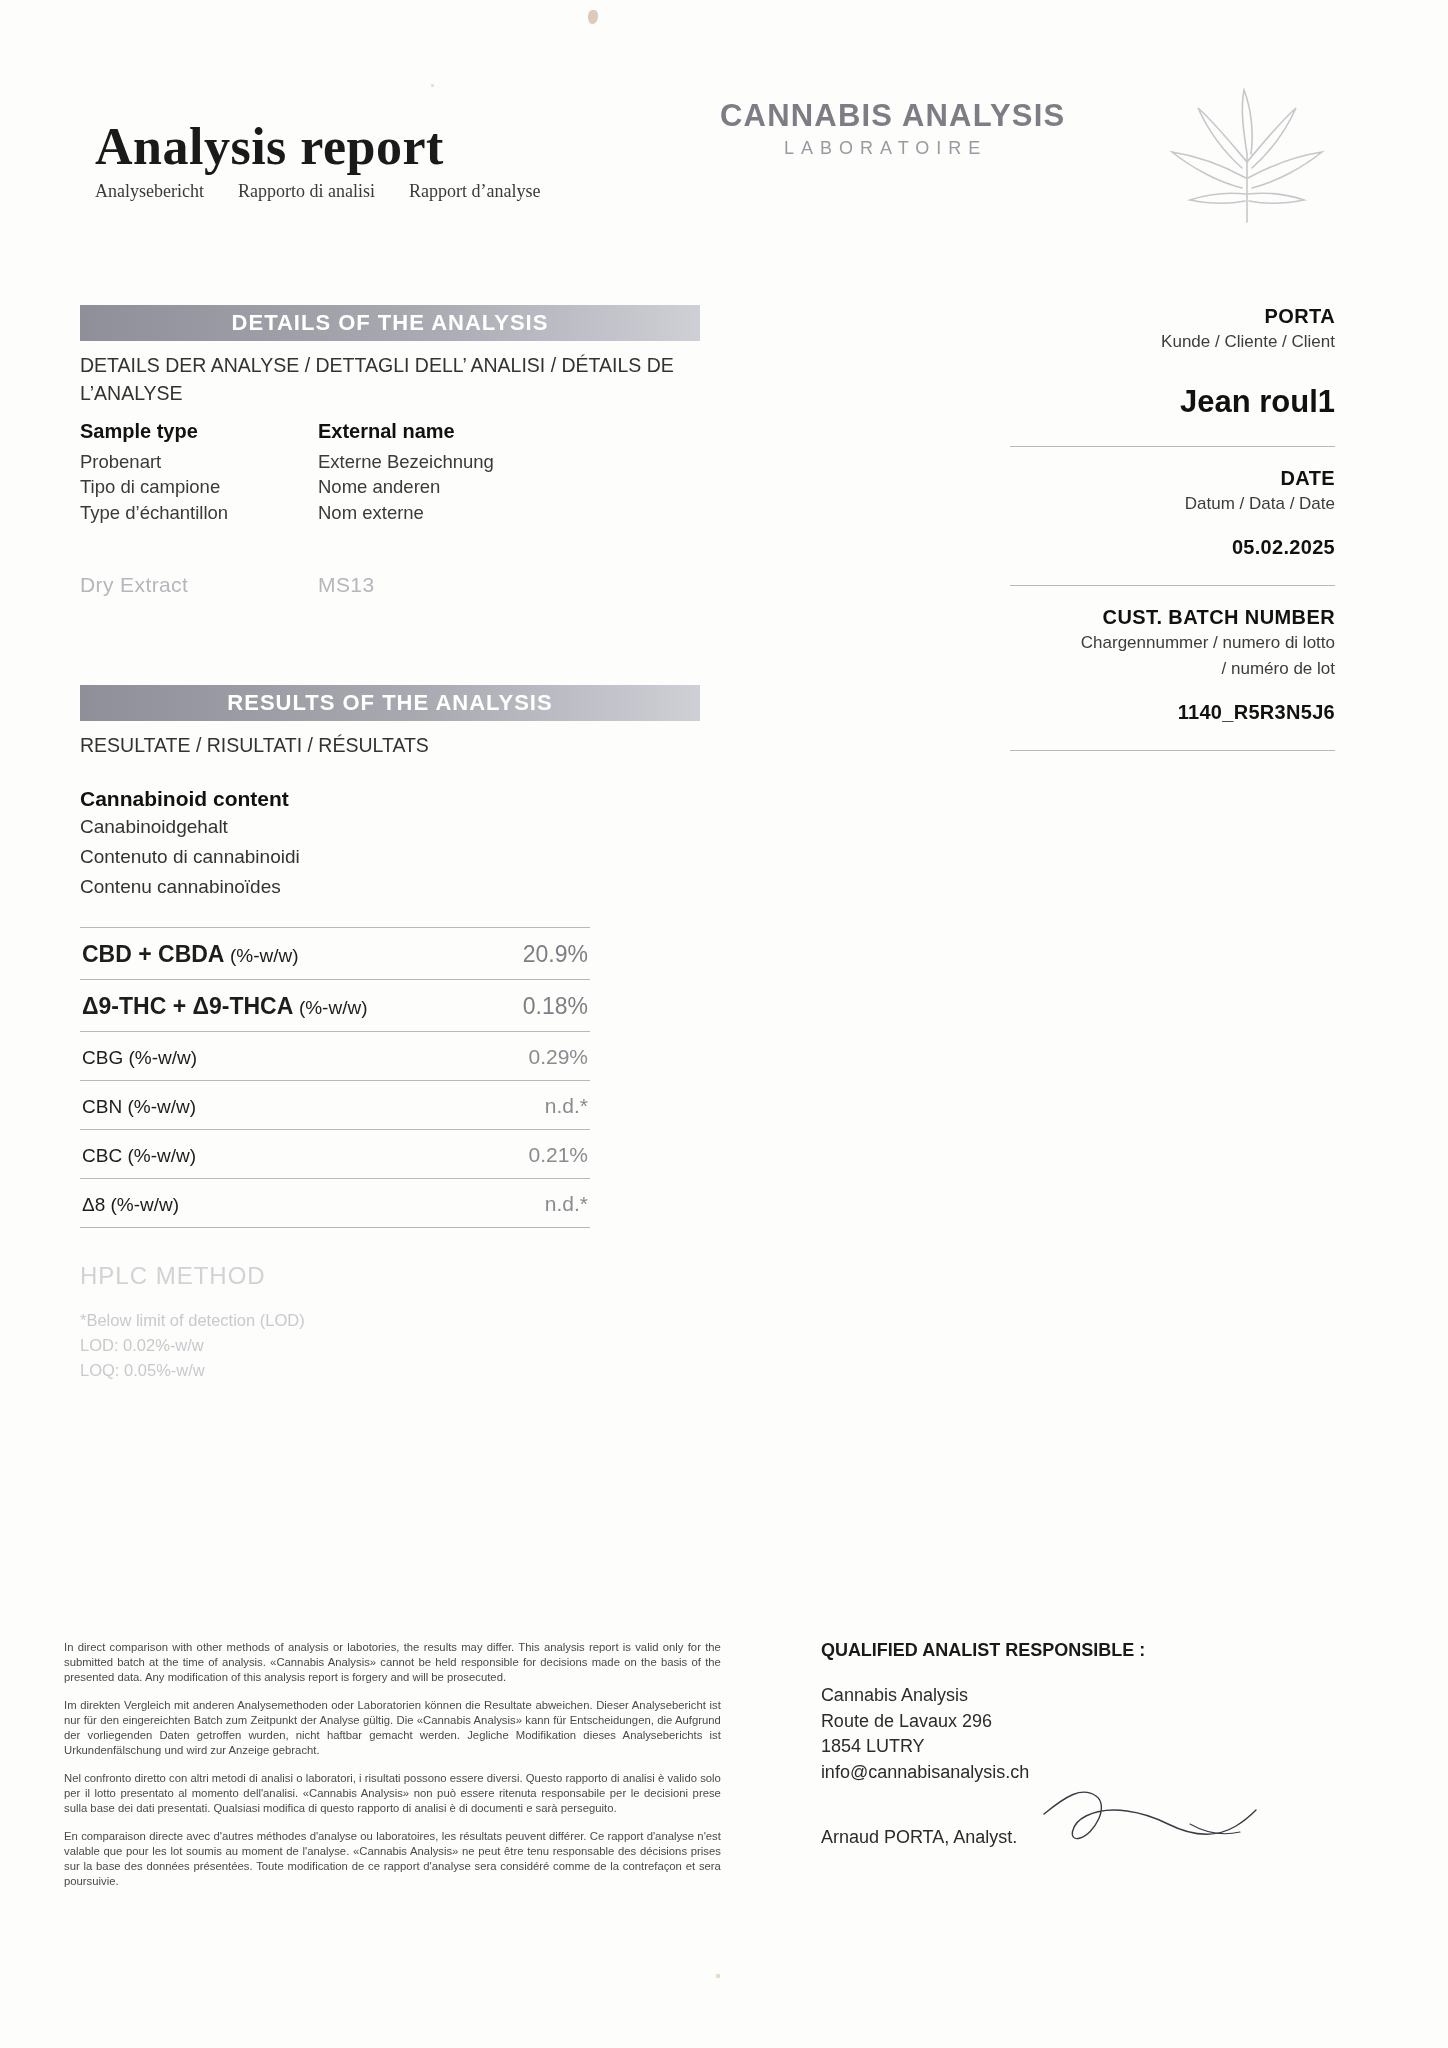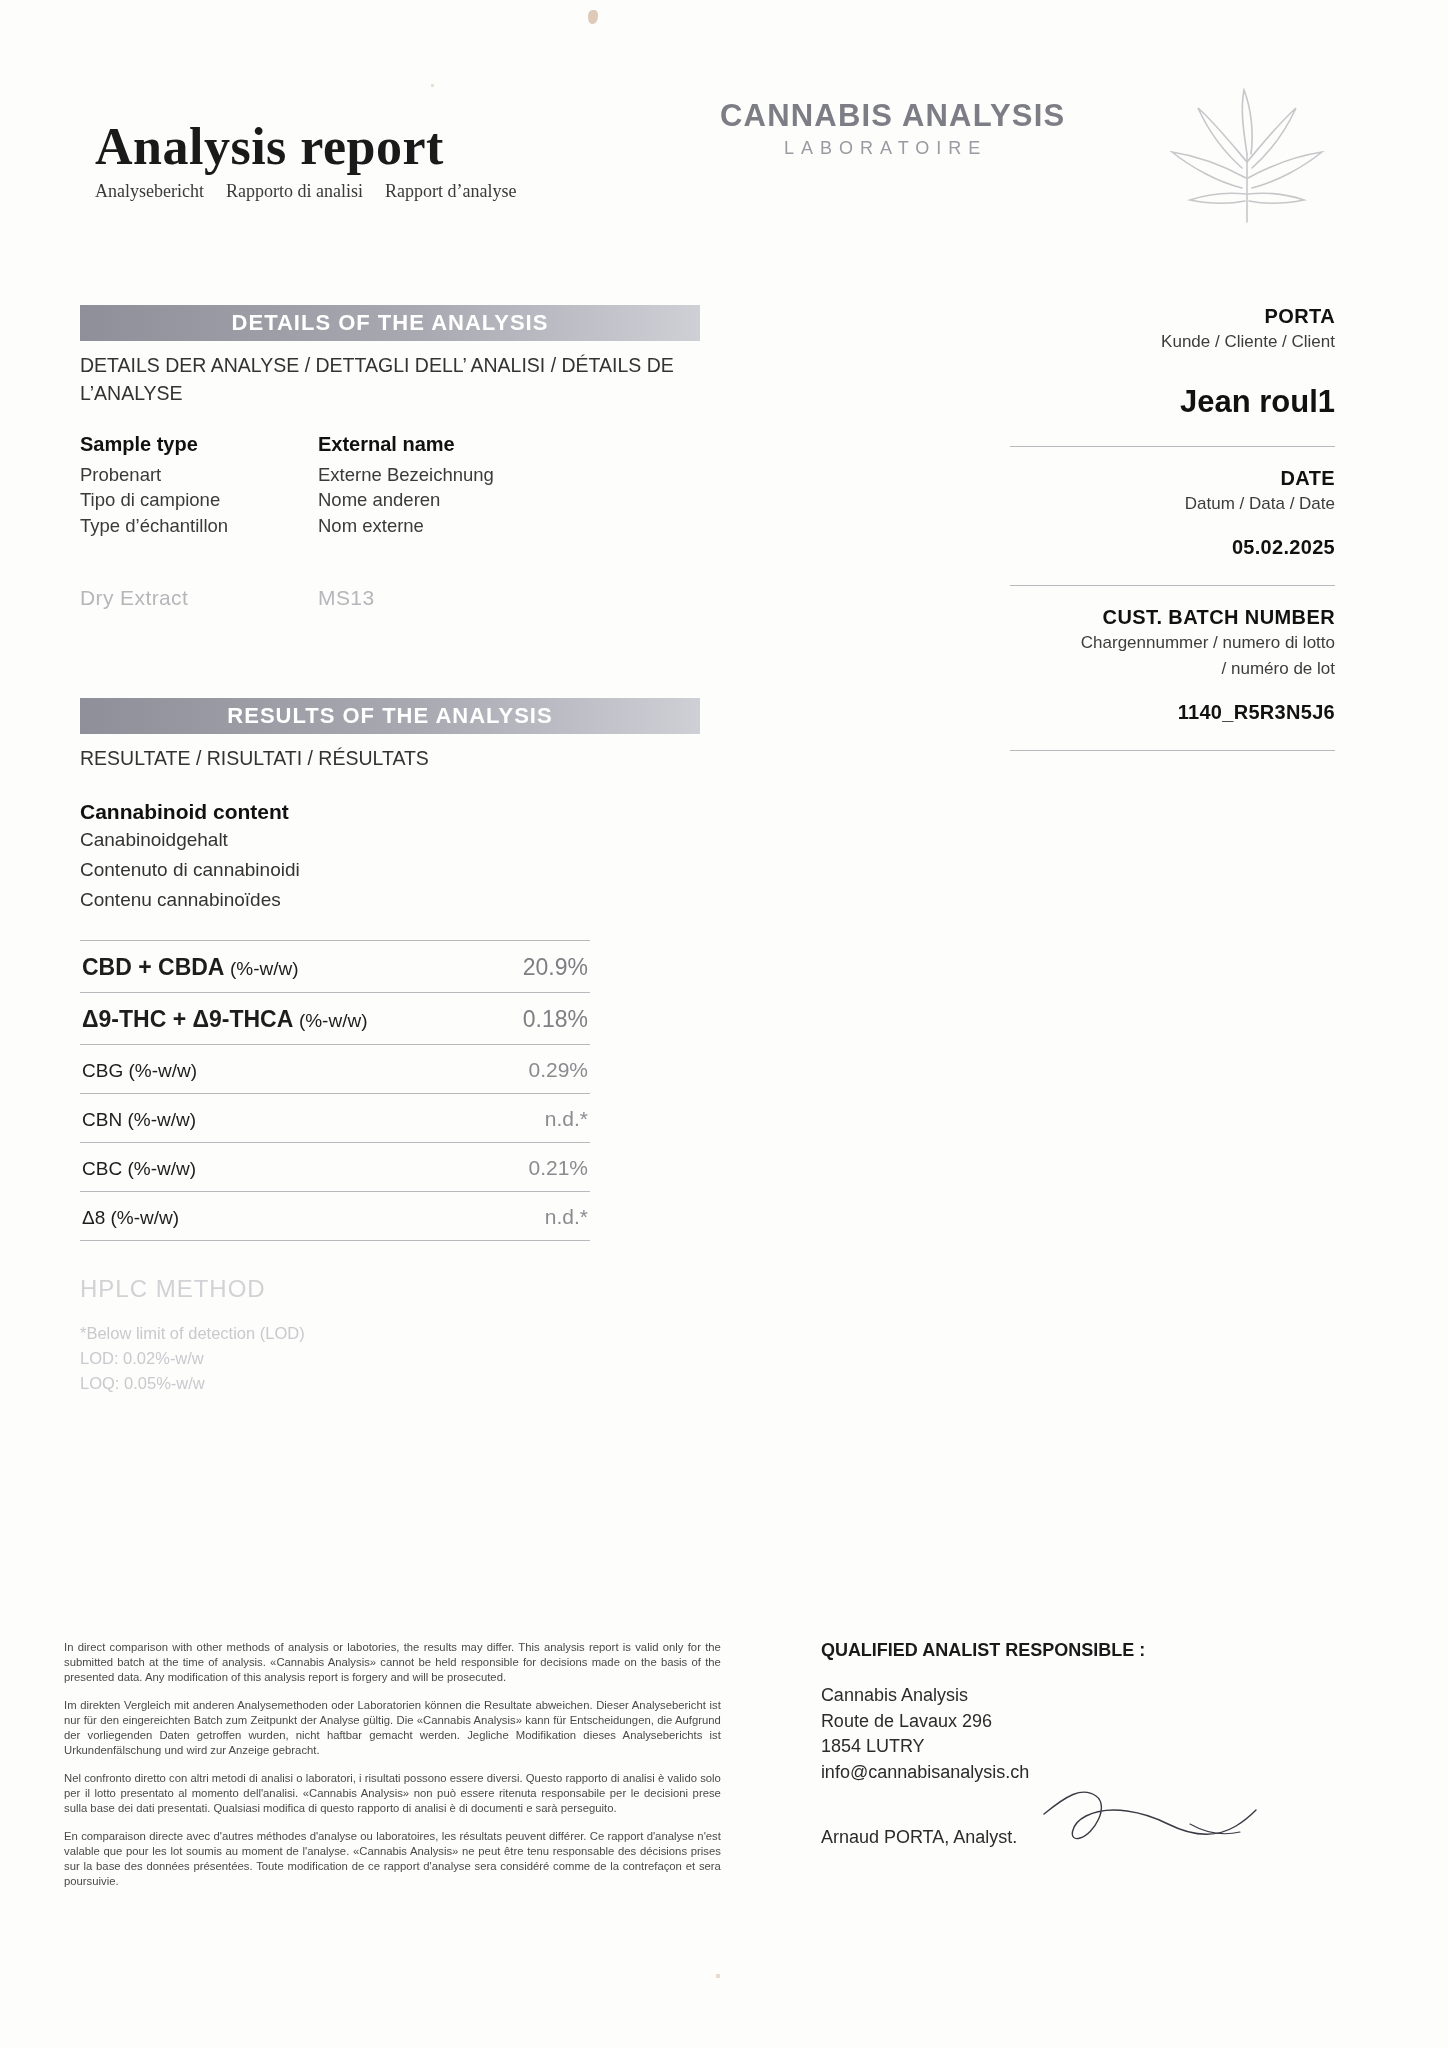--- a/index.html
+++ b/index.html
@@ -42,21 +42,21 @@
     color: #1a1a1a;
     line-height: 1.05;
     margin: 0;
   }
   .subtitle-row {
     margin-top: 6px;
     font-family: "Liberation Serif", serif;
     font-size: 18px;
     color: #3a3a3a;
     display: flex;
-    gap: 22px;
+    gap: 34px;
   }
   .subtitle-row span { white-space: nowrap; }
 
   .brand-block {
     position: absolute;
     left: 625px;
     top: -22px;
     width: 650px;
     height: 150px;
   }
@@ -107,21 +107,21 @@
   }
   .section-sub {
     margin-top: 10px;
     font-size: 19.5px;
     line-height: 1.45;
     color: #333;
     max-width: 600px;
   }
 
   .fields {
-    margin-top: 25px;
+    margin-top: 12px;
     display: flex;
   }
   .field-col { width: 238px; }
   .field-head {
     font-size: 20px;
     font-weight: 700;
     color: #111;
     margin-bottom: 6px;
   }
   .field-line {

